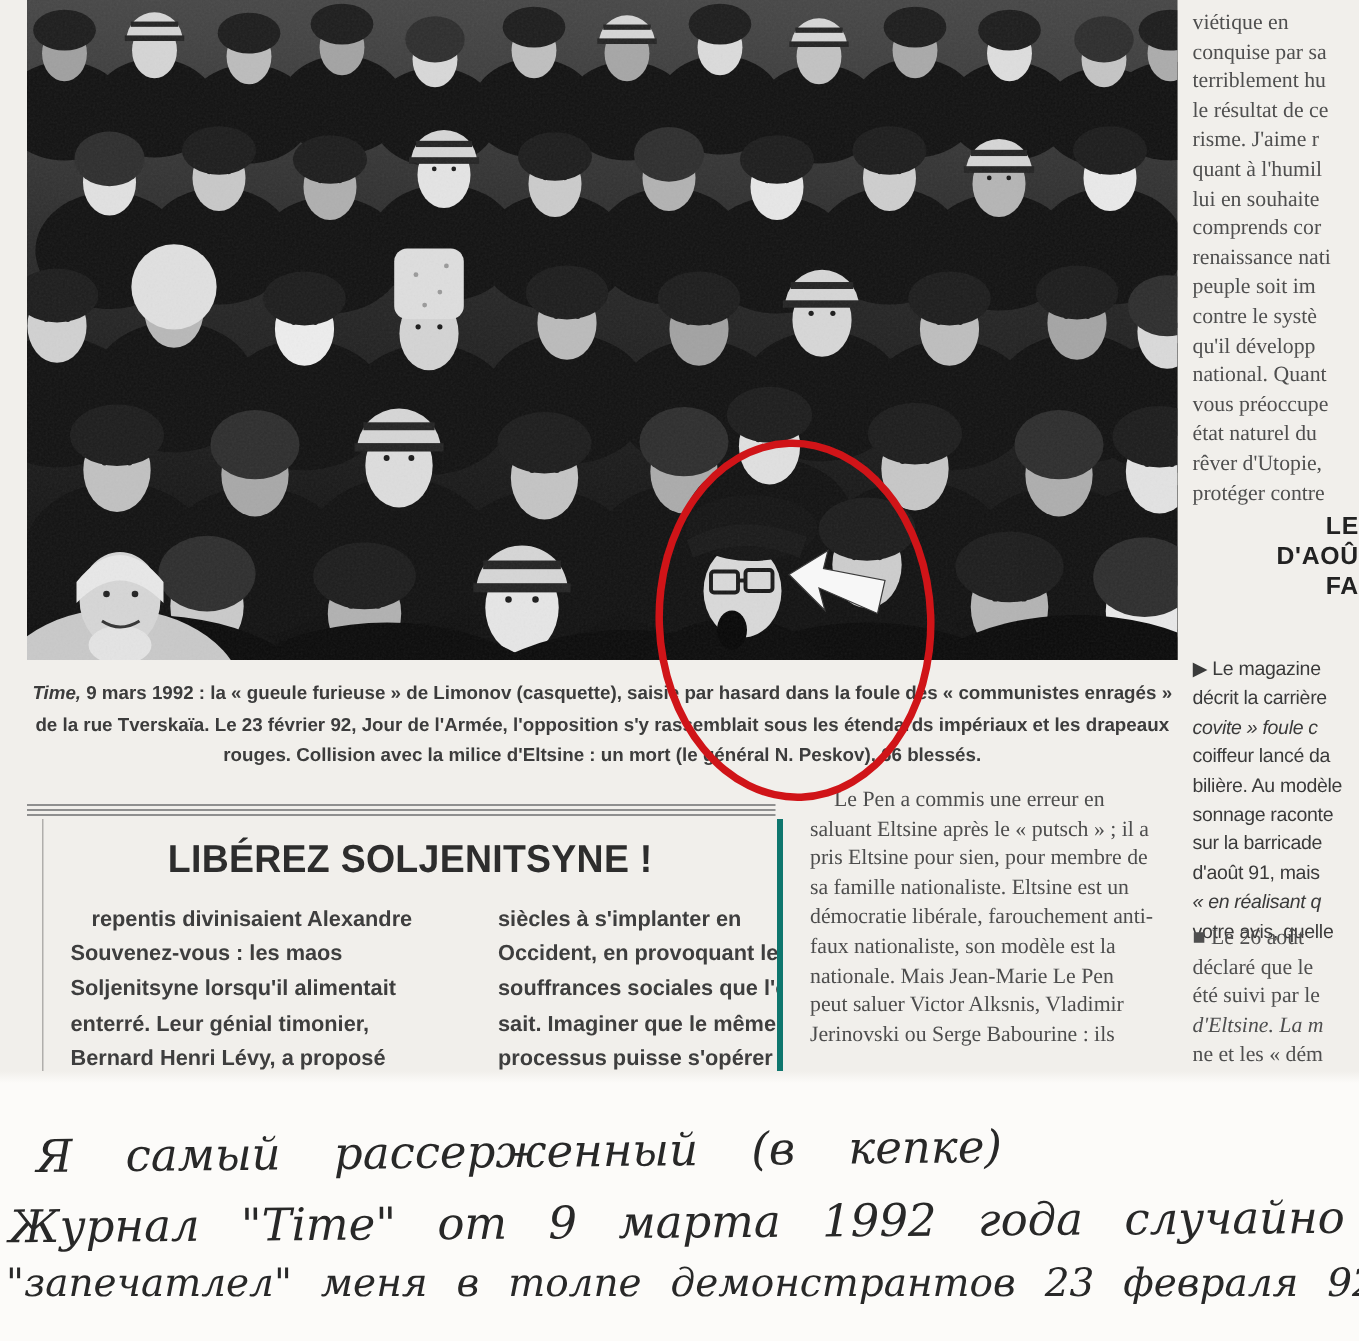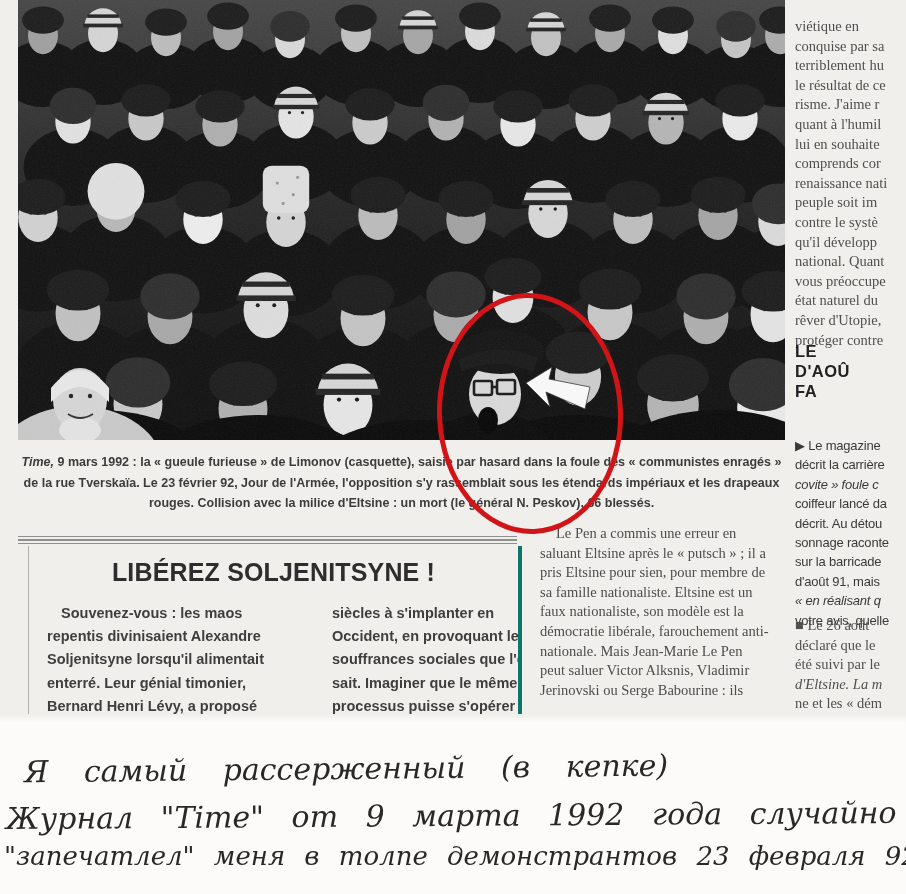--- a/index.html
+++ b/index.html
@@ -35,22 +35,22 @@
   .col2{left:303px;}
   
   .lepen{position:absolute;left:540px;top:524px;width:250px;height:189px;overflow:hidden;
          font-family:"Liberation Serif",serif;font-size:14.5px;line-height:19.6px;
          color:#4d4d4d;white-space:nowrap;}
   .lepen .ln:first-child{padding-left:16px;}
   
   .rcol{position:absolute;left:795px;top:0;width:111px;height:717px;overflow:hidden;}
   .rc-para{white-space:nowrap;}
   .serif{font-family:"Liberation Serif",serif;font-size:14.5px;line-height:19.6px;color:#4f4f4f;}
-  .p1{position:absolute;top:17px;left:0;}
-  .rc-head{position:absolute;top:341px;left:0;width:111px;text-align:left;font-weight:bold;
+  .p1{position:absolute;top:6px;left:0;}
+  .rc-head{position:absolute;top:341px;left:0;width:111px;text-align:right;font-weight:bold;
            font-size:16.5px;line-height:20px;color:#222;letter-spacing:.5px;white-space:nowrap;}
   .mag{position:absolute;top:436px;left:0;font-size:13px;font-weight:normal;line-height:19.4px;
        color:#3a3a3a;letter-spacing:-.2px;}
   .mag .ln:nth-child(3),.mag .ln:nth-child(9){font-style:italic;}
   .p3{position:absolute;top:616px;left:0;}
   .p3 .ln:nth-child(4){font-style:italic;text-align:center;}
   
   .handwriting{position:absolute;left:0;top:745px;width:824px;height:149px;color:#282828;
                font-family:"DejaVu Serif",serif;font-style:italic;}
   .hw{position:absolute;white-space:nowrap;}
@@ -342,43 +342,43 @@
       <div class="cap-line"><i>Time,</i><span> 9 mars 1992 : la « gueule furieuse » de Limonov (casquette), saisie par hasard dans la foule des « communistes enragés »</span></div>
       <div class="cap-line">de la rue Tverskaïa. Le 23 février 92, Jour de l'Armée, l'opposition s'y rassemblait sous les étendards impériaux et les drapeaux</div>
       <div class="cap-line">rouges. Collision avec la milice d'Eltsine : un mort (le général N. Peskov), 66 blessés.</div>
     </div>
 
     <div class="rule"></div>
 
     <div class="box">
       <div class="box-title">LIBÉREZ SOLJENITSYNE !</div>
       <div class="box-col col1">
+          <div class="ln">repentis divinisaient Alexandre</div>
           <div class="ln">Souvenez-vous : les maos</div>
-          <div class="ln">repentis divinisaient Alexandre</div>
           <div class="ln">Soljenitsyne lorsqu'il alimentait</div>
           <div class="ln">enterré. Leur génial timonier,</div>
           <div class="ln">Bernard Henri Lévy, a proposé</div>
         </div>
       <div class="box-col col2">
           <div class="ln">siècles à s'implanter en</div>
           <div class="ln">Occident, en provoquant les</div>
           <div class="ln">souffrances sociales que l'on</div>
           <div class="ln">sait. Imaginer que le même</div>
           <div class="ln">processus puisse s'opérer en</div>
           <div class="ln">Russie en deux ans vingt ans</div>
         </div>
     </div>
 
     <div class="lepen">
         <div class="ln">Le Pen a commis une erreur en</div>
         <div class="ln">saluant Eltsine après le « putsch » ; il a</div>
         <div class="ln">pris Eltsine pour sien, pour membre de</div>
         <div class="ln">sa famille nationaliste. Eltsine est un</div>
+        <div class="ln">démocratie libérale, farouchement anti-</div>
         <div class="ln">faux nationaliste, son modèle est la</div>
-        <div class="ln">démocratie libérale, farouchement anti-</div>
         <div class="ln">nationale. Mais Jean-Marie Le Pen</div>
         <div class="ln">peut saluer Victor Alksnis, Vladimir</div>
         <div class="ln">Jerinovski ou Serge Babourine : ils</div>
       </div>
 
     <div class="rcol">
       <div class="rc-para serif p1">
           <div class="ln">viétique en</div>
           <div class="ln">conquise par sa</div>
           <div class="ln">terriblement hu</div>
@@ -400,21 +400,21 @@
       <div class="rc-head">
           <div class="ln">LE</div>
           <div class="ln">D'AOÛ</div>
           <div class="ln">FA</div>
         </div>
       <div class="rc-para mag">
           <div class="ln">▶ Le magazine</div>
           <div class="ln">décrit la carrière</div>
           <div class="ln">covite » foule c</div>
           <div class="ln">coiffeur lancé da</div>
-          <div class="ln">décrit. Au détou</div>
+          <div class="ln">bilière. Au modèle</div>
           <div class="ln">sonnage raconte</div>
           <div class="ln">sur la barricade</div>
           <div class="ln">d'août 91, mais</div>
           <div class="ln">« en réalisant q</div>
           <div class="ln">votre avis, quelle</div>
         </div>
       <div class="rc-para serif p3">
           <div class="ln">■ Le 26 août</div>
           <div class="ln">déclaré que le</div>
           <div class="ln">été suivi par le</div>

